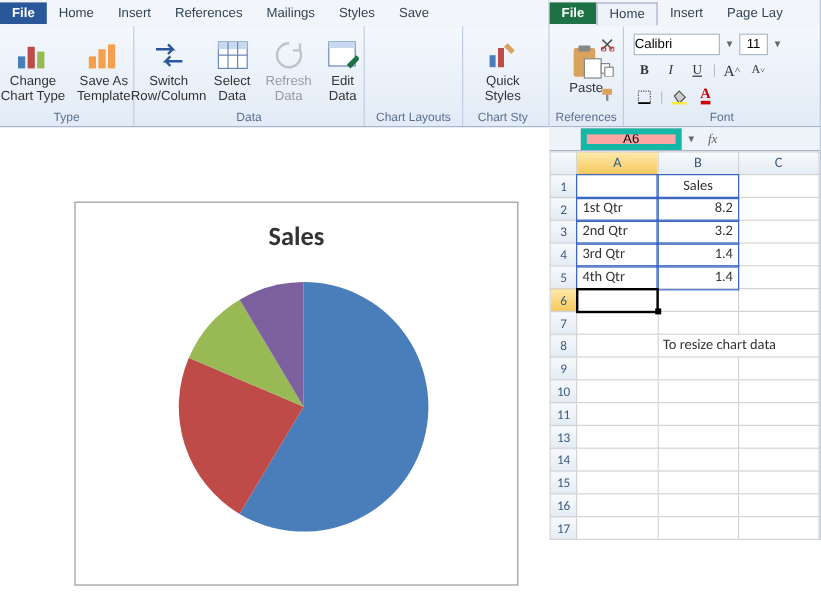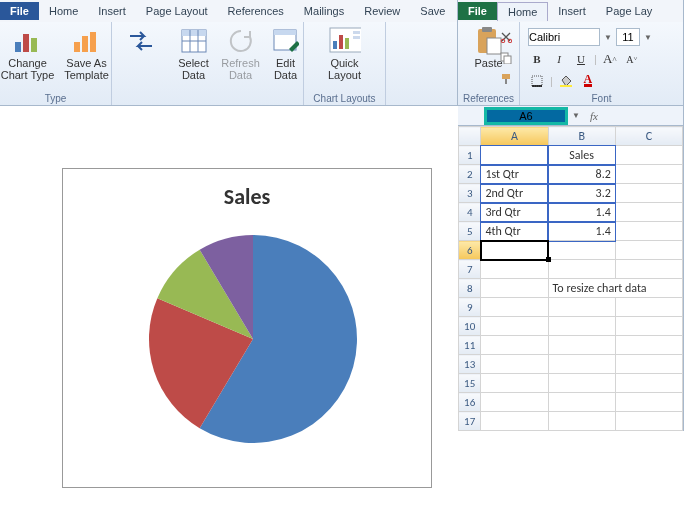--- a/index.html
+++ b/index.html
@@ -6,35 +6,35 @@
   body { font-family: "Segoe UI", Tahoma, sans-serif; font-size: 11px; background: #fff; width: 684px; height: 512px; overflow: hidden; position: relative; color: #333; }
   .window { position: absolute; top: 0; background: #dbe5f1; border-right: 1px solid #a7b8cc; }
   .word { left: 0; width: 458px; }
   .excel { left: 458px; width: 226px; }
   .tabs { display: flex; height: 22px; align-items: center; background: #f2f5fa; }
   .tab { padding: 3px 10px; cursor: pointer; color: #345; }
   .tab.file { background: #2a579a; color: #fff; font-weight: 700; }
   .excel .tab.file { background: #1e7145; }
   .tab.active { background: #eef3fa; border: 1px solid #aac; border-bottom: none; }
   .ribbon { background: linear-gradient(#f4f8fd,#e2ebf6); height: 84px; display: flex; border-bottom: 1px solid #a7b8cc; }
-  .group { border-right: 1px solid #c0cde0; padding: 4px 6px 14px; position: relative; display: flex; flex-direction: column; align-items: center; justify-content: space-between; }
+  .group { border-right: 1px solid #c0cde0; padding: 4px 6px 14px; position: relative; display: flex; flex-direction: column; align-items: center; justify-content: center; }
   .group .glabel { position: absolute; bottom: 1px; left: 0; right: 0; text-align: center; color: #5a6f8f; font-size: 10px; }
   .bigbtn { display: flex; flex-direction: column; align-items: center; width: 56px; text-align: center; line-height: 1.05; gap: 2px; cursor: pointer; }
   .bigbtn .ic { width: 32px; height: 30px; display: flex; align-items: center; justify-content: center; }
   .row { display: flex; gap: 6px; }
   svg { display: block; }
   .chartbox { position: absolute; left: 62px; top: 168px; width: 370px; height: 320px; border: 1px solid #999; background: #fff; }
   .chartbox h2 { text-align: center; font-family: Calibri, sans-serif; font-size: 22px; font-weight: 700; color: #333; margin-top: 14px; }
   .pie { position: absolute; left: 80px; top: 60px; }
   
   .fontrow { display: flex; align-items: center; gap: 4px; padding: 2px 6px; }
   .fontrow input, .fontrow select { font-size: 11px; border: 1px solid #abc; height: 18px; }
   .btnsmall { width: 18px; height: 18px; border: 1px solid transparent; display: inline-flex; align-items: center; justify-content: center; cursor: pointer; font-family: "Times New Roman", serif; }
   .namebox { display: flex; align-items: center; background: #eef3fa; border-bottom: 1px solid #a7b8cc; height: 20px; }
-  .namebox input { width: 84px; height: 18px; border: 3px solid #14b8a6; background: #0369a1; text-align: center; font-size: 11px; margin-left: 26px;}
+  .namebox input { width: 84px; height: 18px; border: 5px solid #14b8a6; background: #fca5a5; text-align: center; font-size: 11px; margin-left: 26px;}
   .fx { font-style: italic; font-family: serif; color: #666; padding: 0 6px; }
   .sheet { background: #fff; }
   .sheet table { border-collapse: collapse; width: 100%; }
   .sheet th, .sheet td { border: 1px solid #d4d4d4; height: 19px; font-size: 12px; font-family: Calibri, sans-serif; padding: 0 4px; }
   .sheet th { background: linear-gradient(#f7f9fc,#e4ebf4); color: #3b5a82; font-weight: 400; text-align: center; }
   .sheet .rowh { width: 22px; background: linear-gradient(#f7f9fc,#e4ebf4); text-align: center; color: #3b5a82; font-size: 11px;}
   .sheet td.num { text-align: right; }
   .sheet td.sel { outline: 2.5px solid #000; outline-offset: -1px; background: #fff; position: relative; }
   .sheet td.sel::after { content:""; position:absolute; right:-3px; bottom:-3px; width:5px; height:5px; background:#000; }
   .sheet th.selh { background: linear-gradient(#fde9a9,#f6c75b); }
@@ -42,24 +42,23 @@
   .corner { width: 22px; background: linear-gradient(#f7f9fc,#e4ebf4); }
 </style>
 </head>
 <body>
 
 <div class="window word">
   <div class="tabs">
     <div class="tab file">File</div>
     <div class="tab">Home</div>
     <div class="tab">Insert</div>
-    <div class="tab">Page Layout</div>
     <div class="tab">References</div>
     <div class="tab">Mailings</div>
-    <div class="tab">Review</div>
+    <div class="tab">Styles</div>
     <div class="tab">Save</div>
   </div>
   <div class="ribbon">
     <div class="group" style="width:112px">
       <div class="row">
         <div class="bigbtn">
           <span class="ic">
             <svg width="30" height="26">
                 <rect x="2" y="14" width="6" height="10" fill="#4a7ebb"></rect>
                 <rect x="10" y="6" width="6" height="18" fill="#be4b48"></rect>
@@ -83,20 +82,21 @@
     </div>
     <div class="group" style="width:192px">
       <div class="row">
         <div class="bigbtn" style="width:56px">
           <span class="ic">
             <svg width="30" height="26">
                 <path d="M4 8 h14 l-4 -4 m4 4 l-4 4" stroke="#2a579a" fill="none" stroke-width="2"></path>
                 <path d="M26 18 h-14 l4 -4 m-4 4 l4 4" stroke="#2a579a" fill="none" stroke-width="2"></path>
               </svg>
           </span>
+          <span>Switch Row/Column</span>
         </div>
         <div class="bigbtn" style="width:38px">
           <span class="ic">
             <svg width="26" height="24">
                 <rect x="1" y="1" width="24" height="22" fill="#fff" stroke="#6a87b5"></rect>
                 <rect x="1" y="1" width="24" height="6" fill="#c7d8ef"></rect>
                 <line x1="9" y1="1" x2="9" y2="23" stroke="#6a87b5"></line>
                 <line x1="17" y1="1" x2="17" y2="23" stroke="#6a87b5"></line>
                 <line x1="1" y1="12" x2="25" y2="12" stroke="#6a87b5"></line>
               </svg>
@@ -116,36 +116,37 @@
           <span class="ic">
             <svg width="26" height="24">
                 <rect x="1" y="1" width="22" height="20" fill="#fff" stroke="#6a87b5"></rect>
                 <rect x="1" y="1" width="22" height="5" fill="#c7d8ef"></rect>
                 <path d="M16 20 l8 -8 l3 3 l-8 8 z" fill="#1e7145"></path>
               </svg>
           </span>
           <span>Edit Data</span>
         </div>
       </div>
+      <div class="glabel">Data</div>
     </div>
     <div class="group" style="width:82px">
-      <div class="bigbtn" style="width:54px">
+      <div class="glabel">Chart Layouts</div>
+    </div>
+    <div class="group" style="width:66px;border-right:none">
+      <div class="bigbtn" style="width:42px">
         <span class="ic">
-          <svg width="34" height="28">
-              <rect x="1" y="1" width="32" height="24" fill="#fff" stroke="#9ab"></rect>
-              <rect x="4" y="14" width="4" height="8" fill="#4a7ebb"></rect>
-              <rect x="10" y="8" width="4" height="14" fill="#be4b48"></rect>
-              <rect x="16" y="11" width="4" height="11" fill="#98b954"></rect>
-              <rect x="24" y="4" width="7" height="3" fill="#ccd9ec"></rect>
-              <rect x="24" y="9" width="7" height="3" fill="#ccd9ec"></rect>
+          <svg width="28" height="28">
+              <rect x="3" y="14" width="5" height="10" fill="#4a7ebb"></rect>
+              <rect x="10" y="8" width="5" height="16" fill="#be4b48"></rect>
+              <path d="M18 4 l6 6 l-3 3 l-6 -6 z" fill="#d9a35b"></path>
             </svg>
         </span>
-        <span>Quick Layout</span>
-      </div>
-      <div class="glabel">Chart Layouts</div>
+        <span>Quick Styles</span>
+      </div>
+      <div class="glabel">Chart Sty</div>
     </div>
   </div>
 </div>
 
 <div class="chartbox">
   <h2>Sales</h2>
   <svg class="pie" id="piesvg" width="220" height="220">
       <path d="M110 110 L110 6 A104 104 0 1 1 56.65847514978577 199.27867453459407 Z" fill="#4a7ebb"></path>
       <path d="M110 110 L56.65847514978577 199.27867453459407 A104 104 0 0 1 14.369111654649132 69.12539670799195 Z" fill="#be4b48"></path>
       <path d="M110 110 L14.369111654649132 69.12539670799195 A104 104 0 0 1 56.65847514978575 20.72132546540594 Z" fill="#98b954"></path>
@@ -310,20 +311,26 @@
             <td></td>
             <td></td>
           </tr>
       <tr>
             <th class="rowh">13</th>
             <td></td>
             <td></td>
             <td></td>
           </tr>
       <tr>
+            <th class="rowh">14</th>
+            <td></td>
+            <td></td>
+            <td></td>
+          </tr>
+      <tr>
             <th class="rowh">15</th>
             <td></td>
             <td></td>
             <td></td>
           </tr>
       <tr>
             <th class="rowh">16</th>
             <td></td>
             <td></td>
             <td></td>

